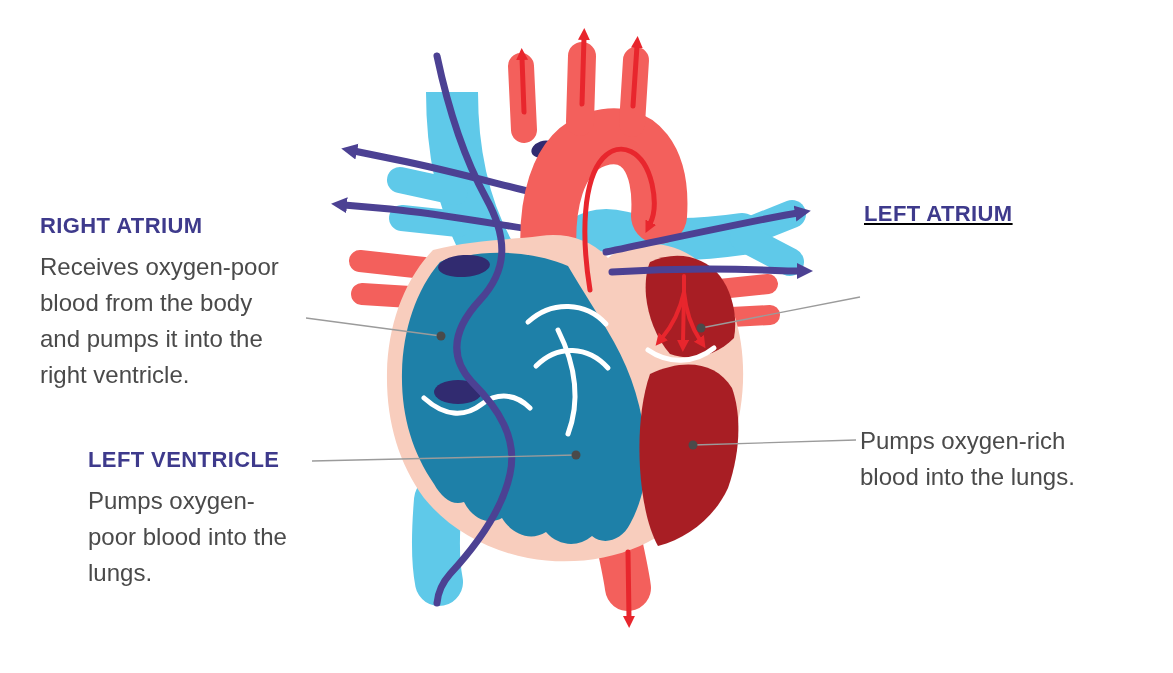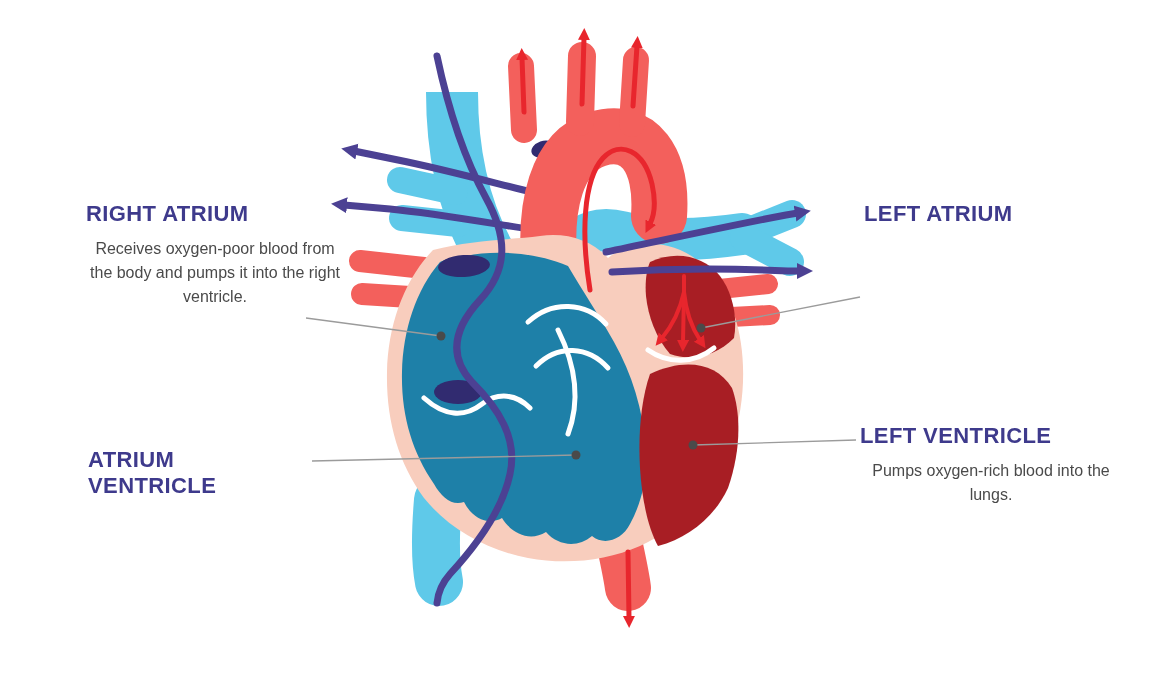--- a/index.html
+++ b/index.html
@@ -10,28 +10,27 @@
   .label{position:absolute;}
   .label h2{
     margin:0 0 10px 0;
     font-size:22px;
     font-weight:700;
     letter-spacing:.4px;
     color:var(--heading-purple,#3E3A8C);
   }
   .label p{
     margin:0;
-    font-size:16px;
+    font-size:24px;
     line-height:1.5;
     color:var(--body-text,#4A4A4A);
-    text-align:center;
   }
-  .label-ra{left:40px;top:201px;width:258px;margin-left:46px;}
+  .label-ra{left:40px;top:213px;width:258px;}
   .label-rv{left:88px;top:447px;width:212px;}
-  .label-la{left:864px;top:201px;width:264px;}
+  .label-la{left:864px;top:201px;width:264px;text-decoration:underline;}
   .label-lv{left:860px;top:423px;width:262px;}
 
   
   .s-lblue{stroke:var(--light-blue,#5FC9E9);}
   .s-bred{stroke:var(--bright-red,#F3605C);}
   .s-purple{stroke:var(--flow-purple,#4C4193);}
   .s-flowred{stroke:var(--flow-red,#E8262D);}
   .s-white{stroke:#ffffff;}
   .s-leader{stroke:var(--leader-gray,#9B9B9B);}
   .f-peach{fill:var(--peach,#F8CDBD);}
@@ -161,21 +160,21 @@
   <div class="label label-ra">
     <h2>RIGHT ATRIUM</h2>
     <p>Receives oxygen-poor blood from the body and pumps it into the right ventricle.</p>
   </div>
 
   <div class="label label-la">
     <h2>LEFT ATRIUM</h2>
   </div>
 
   <div class="label label-rv">
-    <h2>ATRIUM VENTRICLE</h2>
+    <h2>LEFT VENTRICLE</h2>
+    <p>Pumps oxygen-poor blood into the lungs.</p>
   </div>
 
   <div class="label label-lv">
-    <h2>LEFT VENTRICLE</h2>
     <p>Pumps oxygen-rich blood into the lungs.</p>
   </div>
 
 </div>
 
 </body></html>

